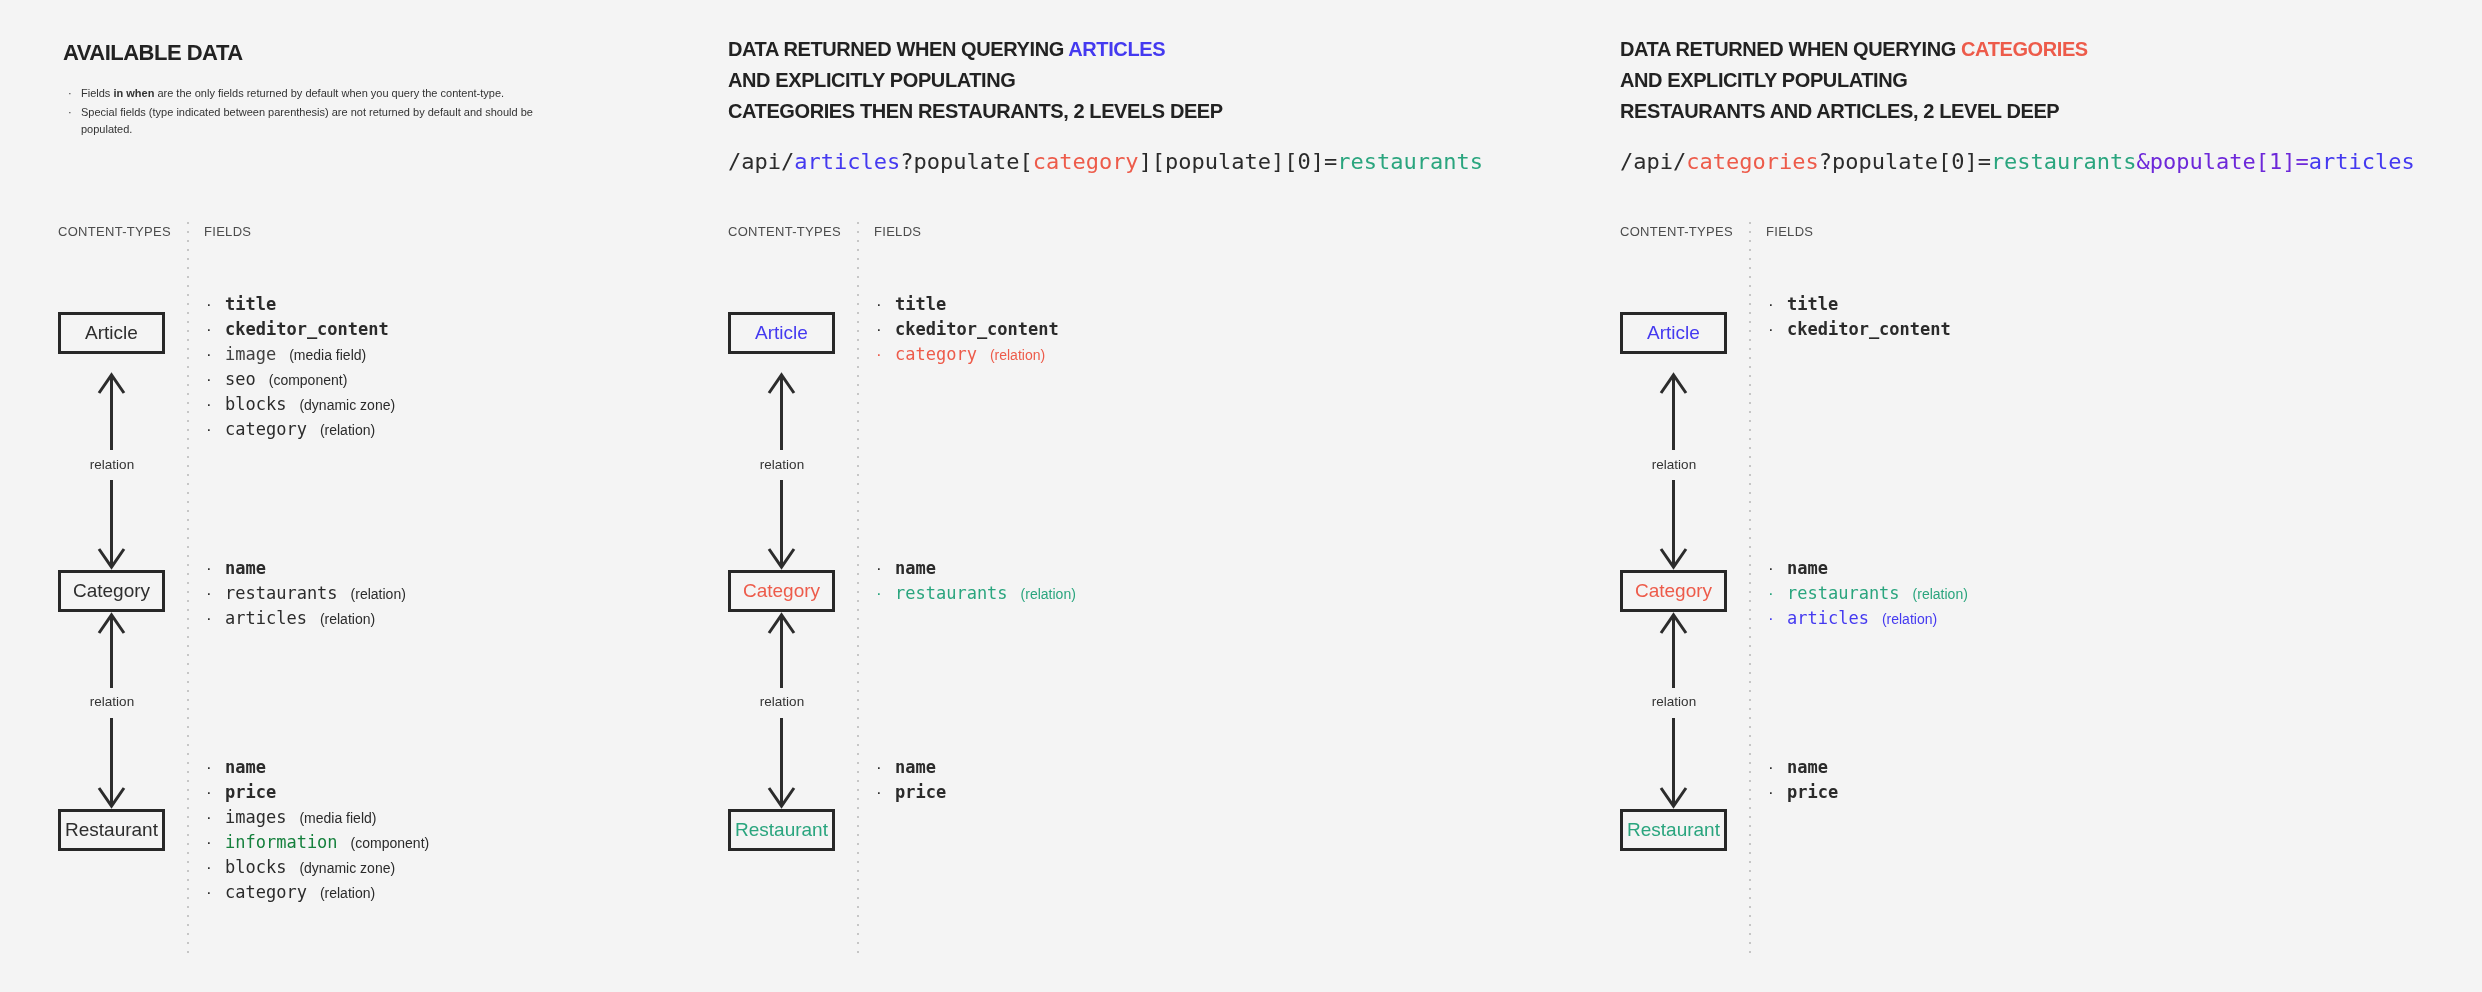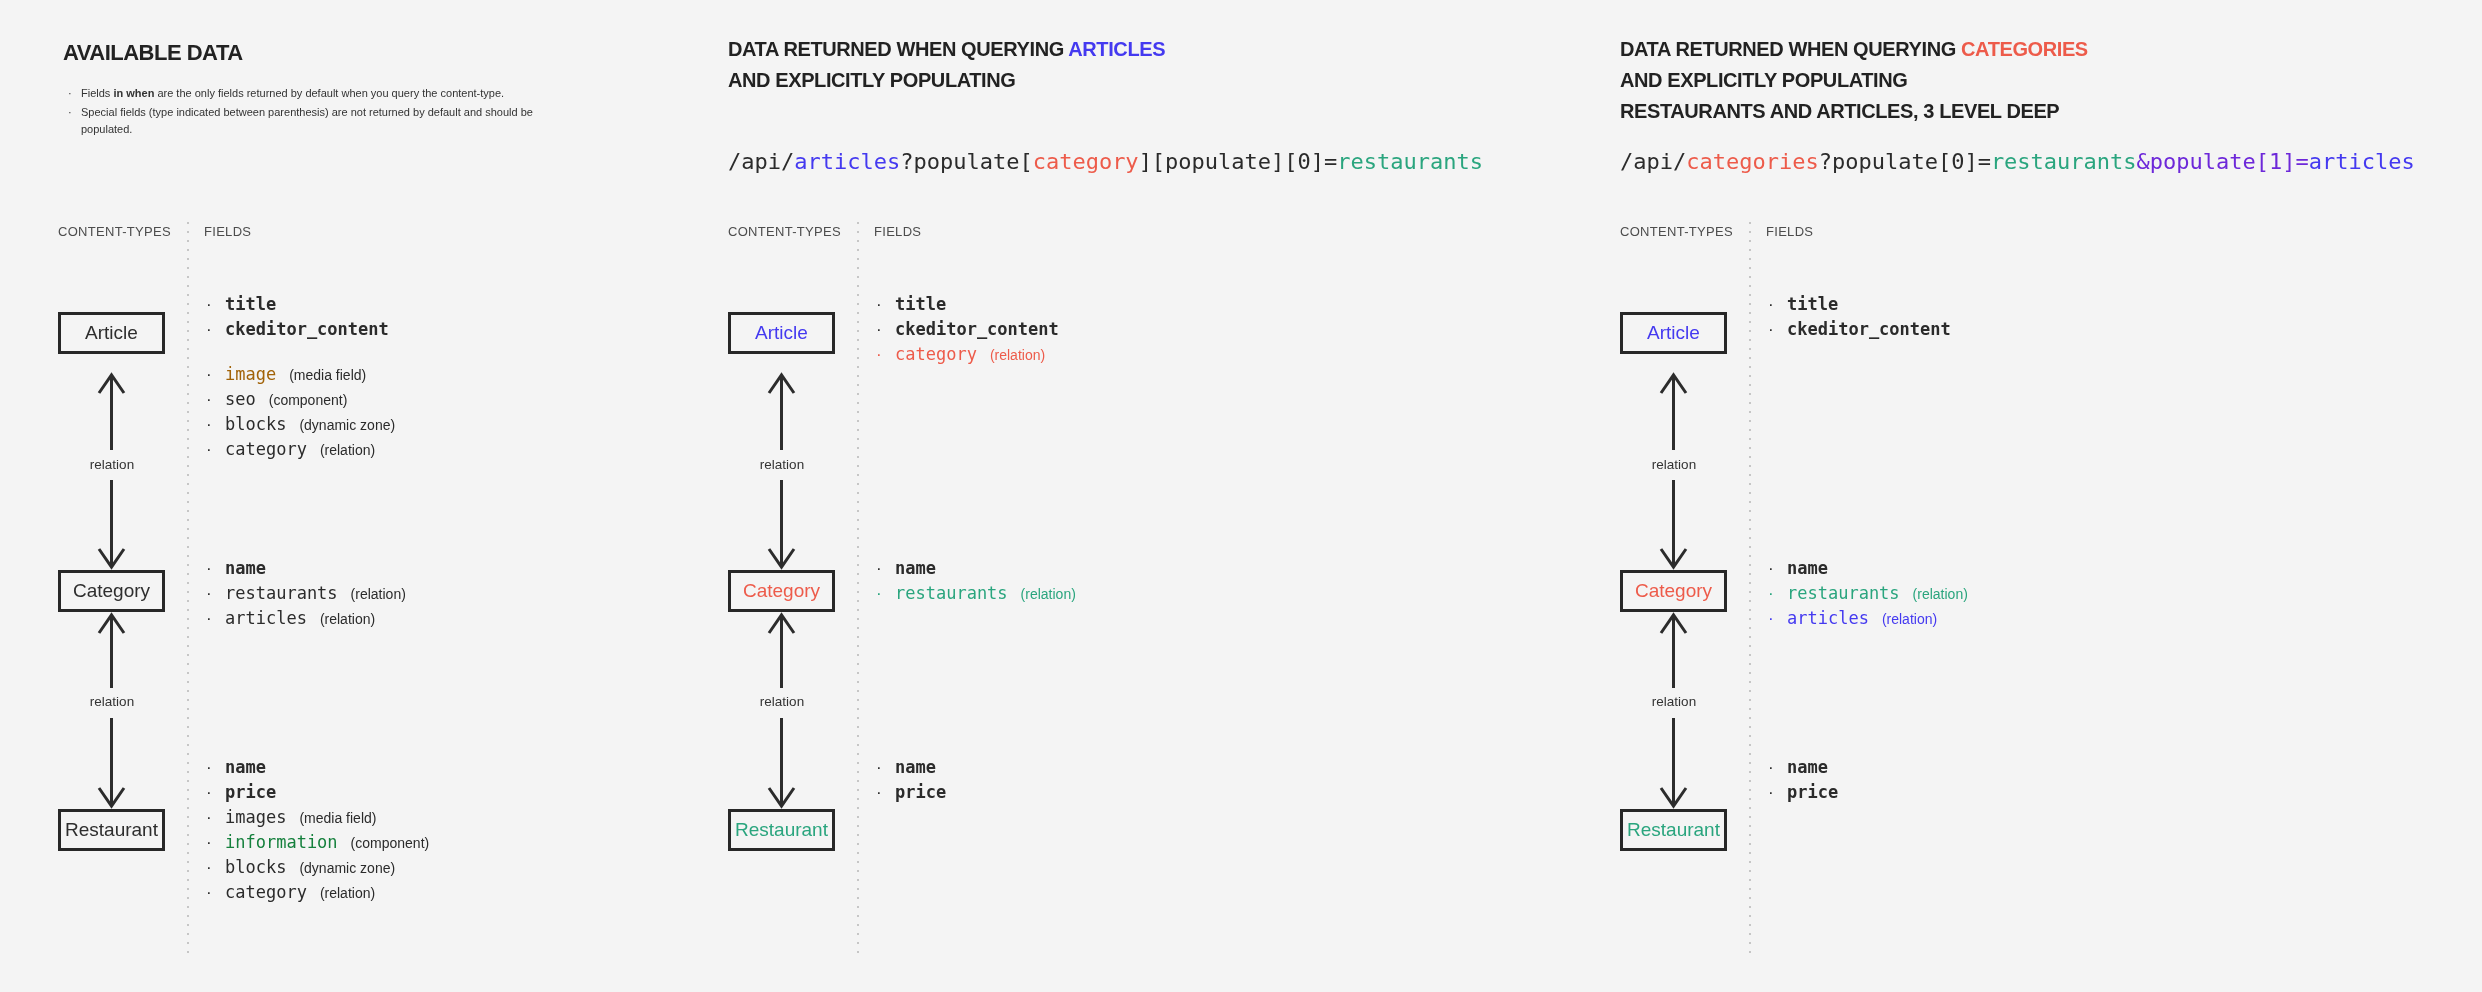--- a/index.html
+++ b/index.html
@@ -107,21 +107,21 @@
             <span class="fname bold" style="color: rgb(43, 43, 43);">title</span>
             <span class="ftype" style="color: rgb(43, 43, 43);"></span>
           </li>
         <li>
             <span class="fdot" style="color: rgb(43, 43, 43);">·</span>
             <span class="fname bold" style="color: rgb(43, 43, 43);">ckeditor_content</span>
             <span class="ftype" style="color: rgb(43, 43, 43);"></span>
           </li>
         <li>
             <span class="fdot" style="color: rgb(43, 43, 43);">·</span>
-            <span class="fname" style="color: #a16207; margin-top: 20px;">image</span>
+            <span class="fname" style="color: #404040;">image</span>
             <span class="ftype" style="color: rgb(43, 43, 43);">(media field)</span>
           </li>
         <li>
             <span class="fdot" style="color: rgb(43, 43, 43);">·</span>
             <span class="fname" style="color: rgb(43, 43, 43);">seo</span>
             <span class="ftype" style="color: rgb(43, 43, 43);">(component)</span>
           </li>
         <li>
             <span class="fdot" style="color: rgb(43, 43, 43);">·</span>
             <span class="fname" style="color: rgb(43, 43, 43);">blocks</span>
@@ -182,20 +182,21 @@
             <span class="ftype" style="color: rgb(43, 43, 43);">(relation)</span>
           </li>
       </ul>
     </div>
   </section>
 
   <section class="col" id="col2">
     <h2 class="hdr">
       <div><span>DATA RETURNED WHEN QUERYING </span><span style="color: rgb(68, 57, 240);">ARTICLES</span></div>
       <div>AND EXPLICITLY POPULATING</div>
+      <div>CATEGORIES THEN RESTAURANTS, 2 LEVELS DEEP</div>
     </h2>
     <div class="url"><span style="color: rgb(43, 43, 43);">/api/</span><span style="color: rgb(68, 57, 240);">articles</span><span style="color: rgb(43, 43, 43);">?populate[</span><span style="color: rgb(237, 91, 74);">category</span><span style="color: rgb(43, 43, 43);">][populate][0]=</span><span style="color: rgb(42, 165, 126);">restaurants</span></div>
 
     <div class="diagram">
       <div class="ct-label">CONTENT-TYPES</div>
       <div class="dotline"></div>
       <div class="f-label">FIELDS</div>
 
       <div class="box b-article">
         <span style="color: rgb(68, 57, 240);">Article</span>
@@ -262,21 +263,21 @@
             <span class="ftype" style="color: rgb(43, 43, 43);"></span>
           </li>
       </ul>
     </div>
   </section>
 
   <section class="col" id="col3">
     <h2 class="hdr">
       <div><span>DATA RETURNED WHEN QUERYING </span><span style="color: rgb(237, 91, 74);">CATEGORIES</span></div>
       <div>AND EXPLICITLY POPULATING</div>
-      <div>RESTAURANTS AND ARTICLES, 3 LEVEL DEEP</div>
+      <div>RESTAURANTS AND ARTICLES, 2 LEVEL DEEP</div>
     </h2>
     <div class="url"><span style="color: rgb(43, 43, 43);">/api/</span><span style="color: rgb(237, 91, 74);">categories</span><span style="color: rgb(43, 43, 43);">?populate[0]=</span><span style="color: rgb(42, 165, 126);">restaurants</span><span style="color: #6d28d9;">&amp;populate[1]=</span><span style="color: rgb(68, 57, 240);">articles</span></div>
 
     <div class="diagram">
       <div class="ct-label">CONTENT-TYPES</div>
       <div class="dotline"></div>
       <div class="f-label">FIELDS</div>
 
       <div class="box b-article">
         <span style="color: rgb(68, 57, 240);">Article</span>

